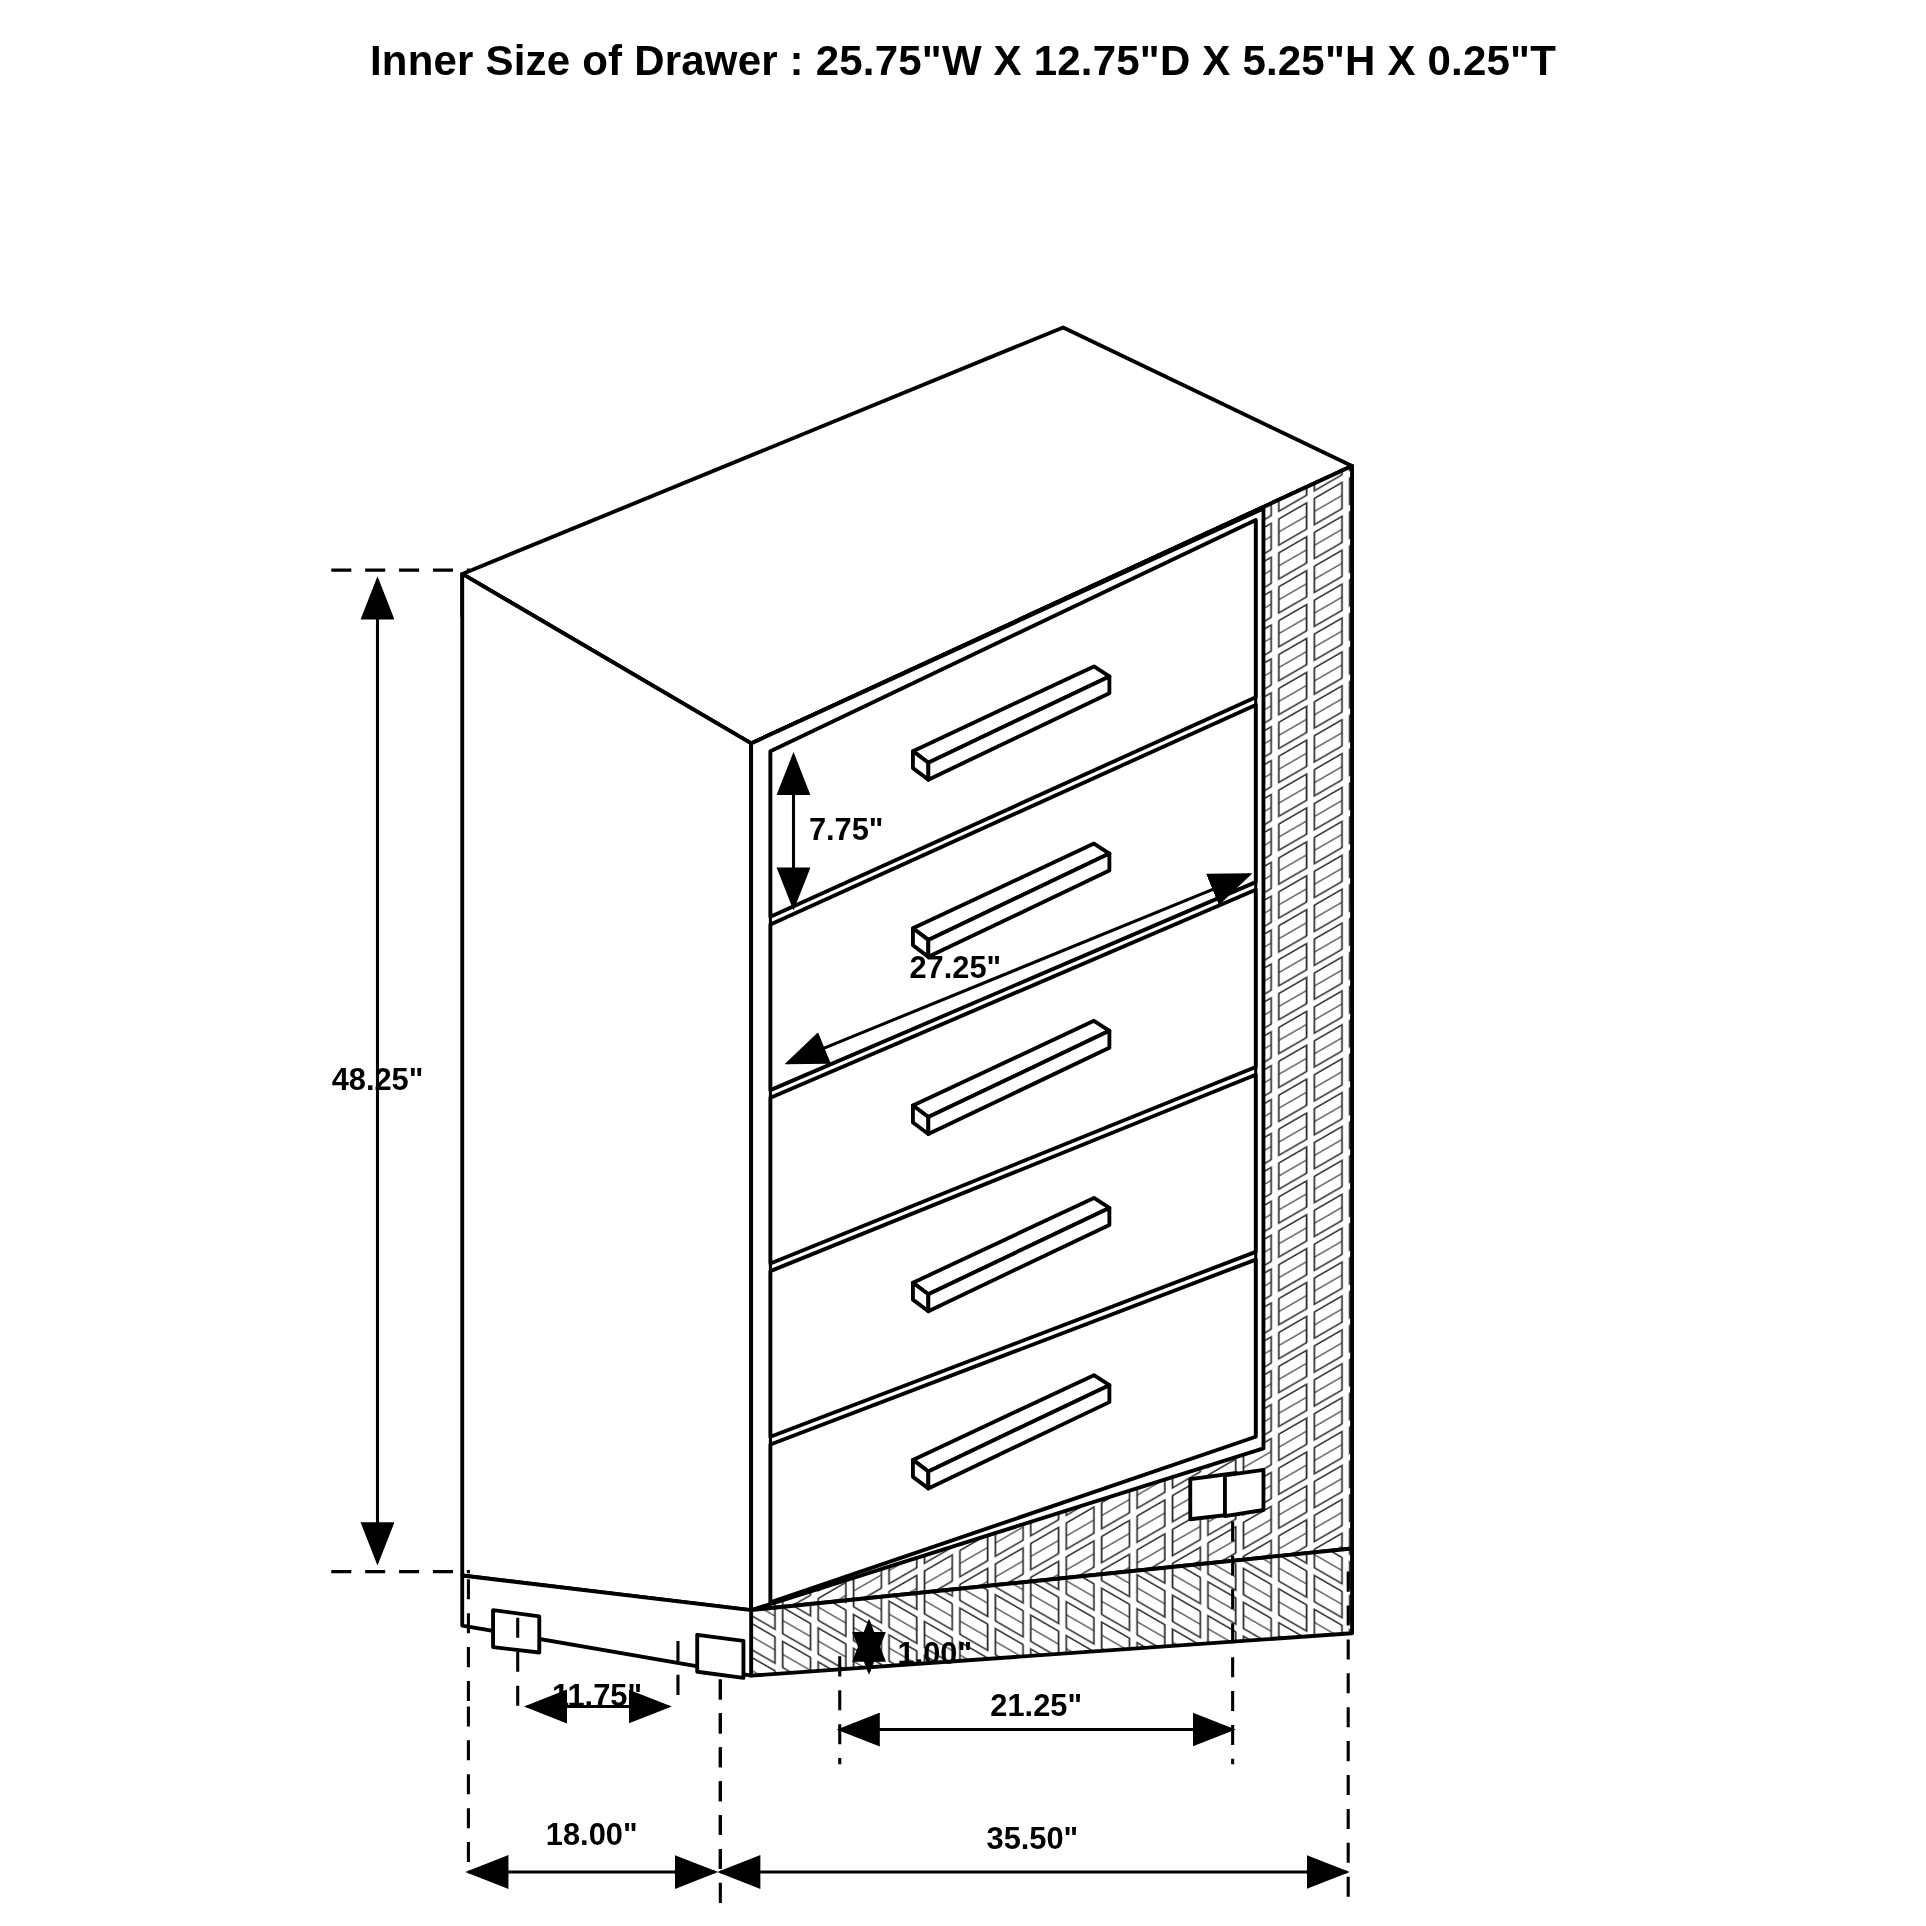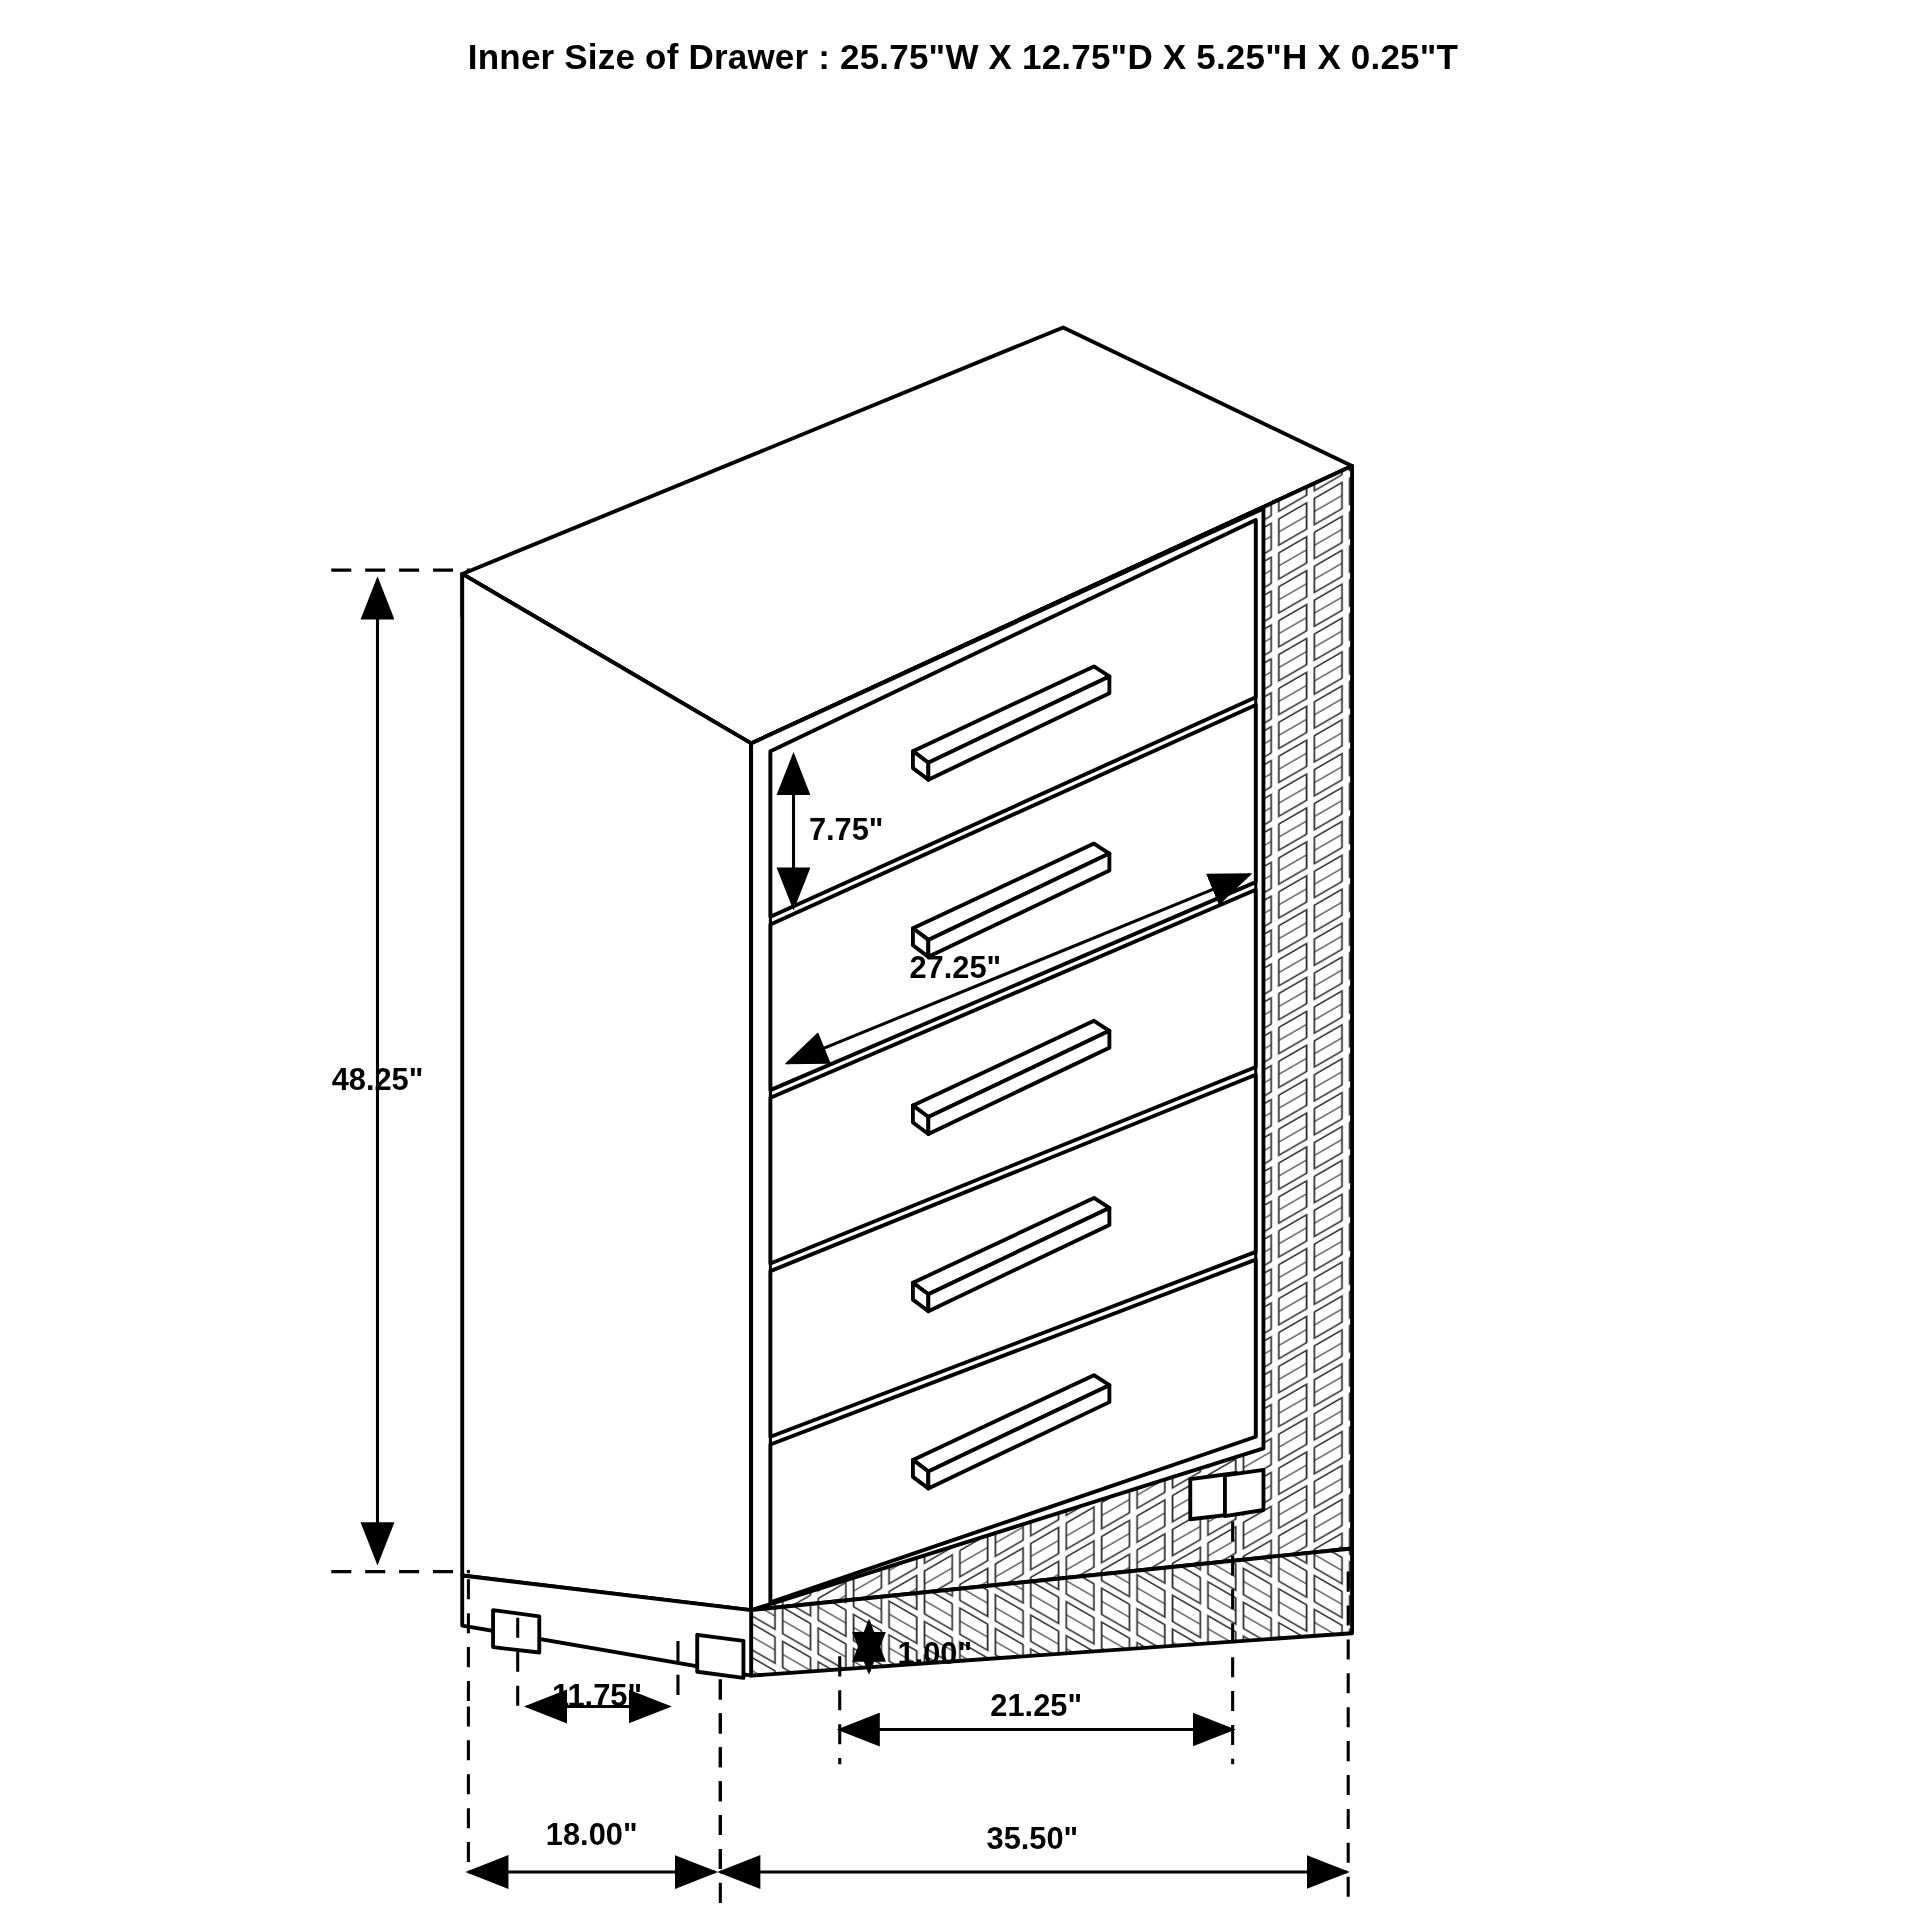--- a/index.html
+++ b/index.html
@@ -20,21 +20,21 @@
     left: 0; top: 0;
     width: 1926px;
     height: 1926px;
   }
   .title {
     position: absolute;
     top: 37px;
     left: 0;
     width: 1926px;
     text-align: center;
-    font-size: 35px;
+    font-size: 42px;
     font-weight: bold;
     letter-spacing: 0.2px;
   }
   svg.dwg {
     position: absolute;
     left: 0;
     top: 0;
     width: 1926px;
     height: 1926px;
   }

